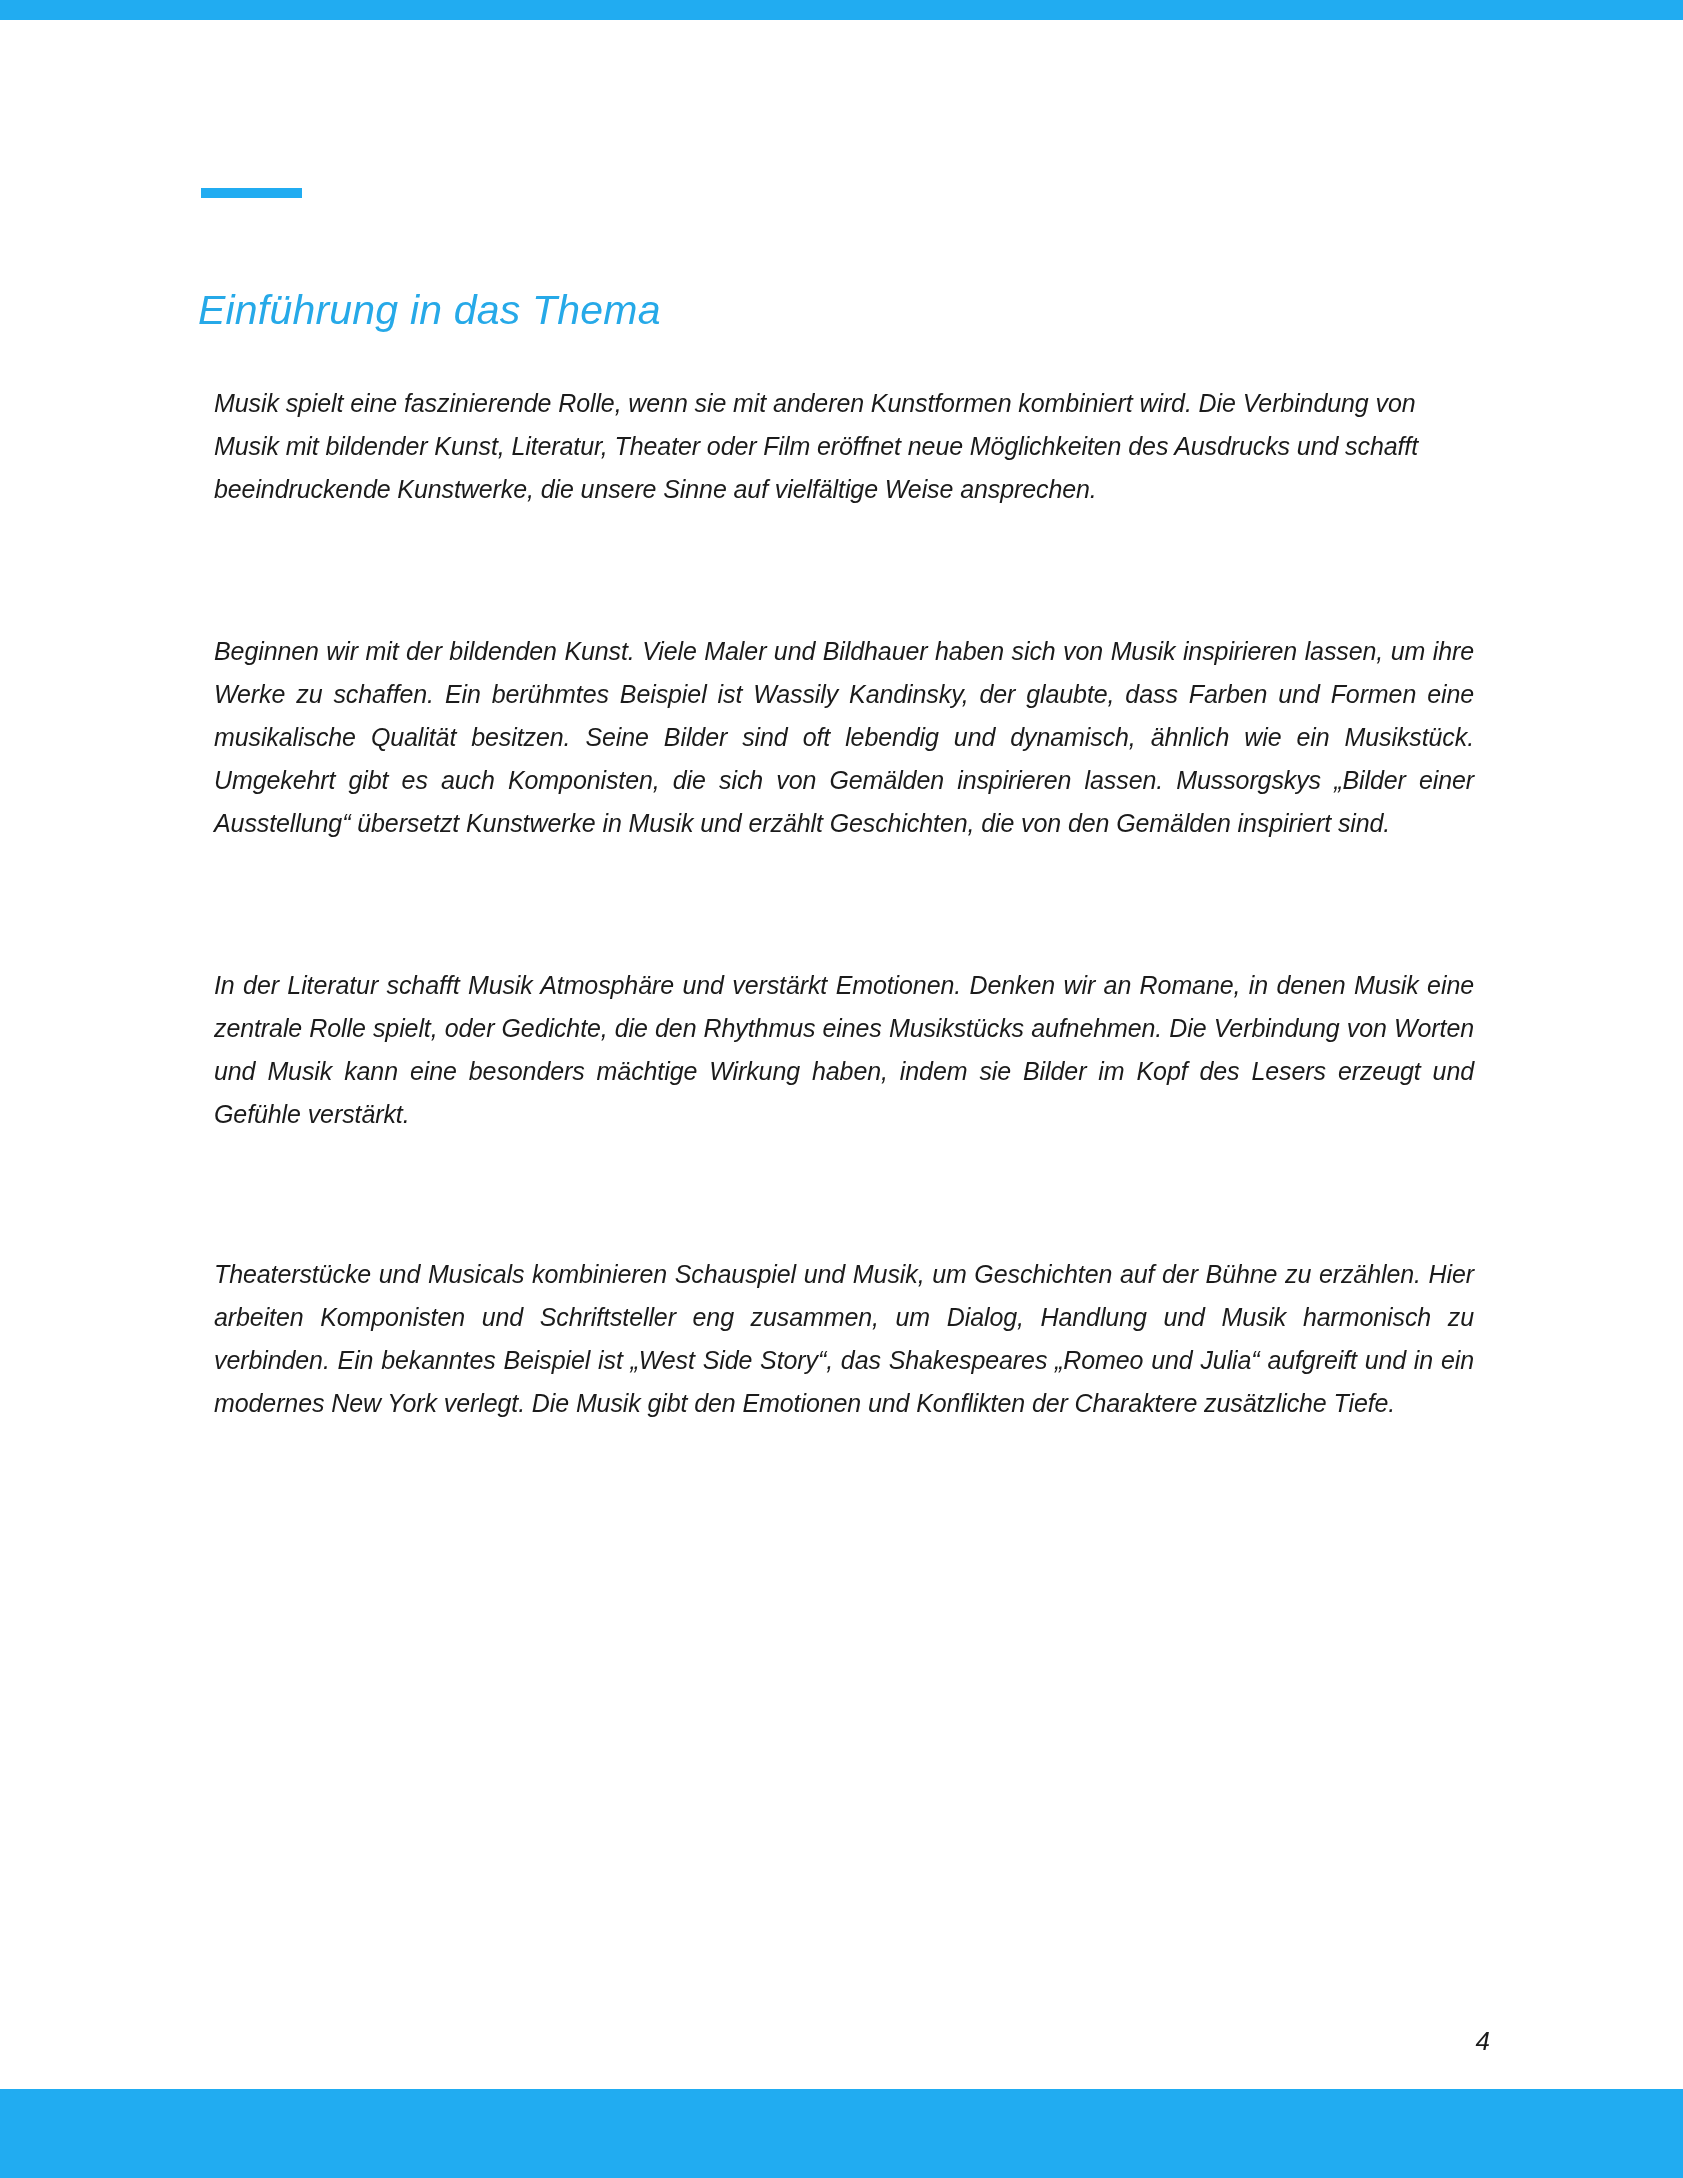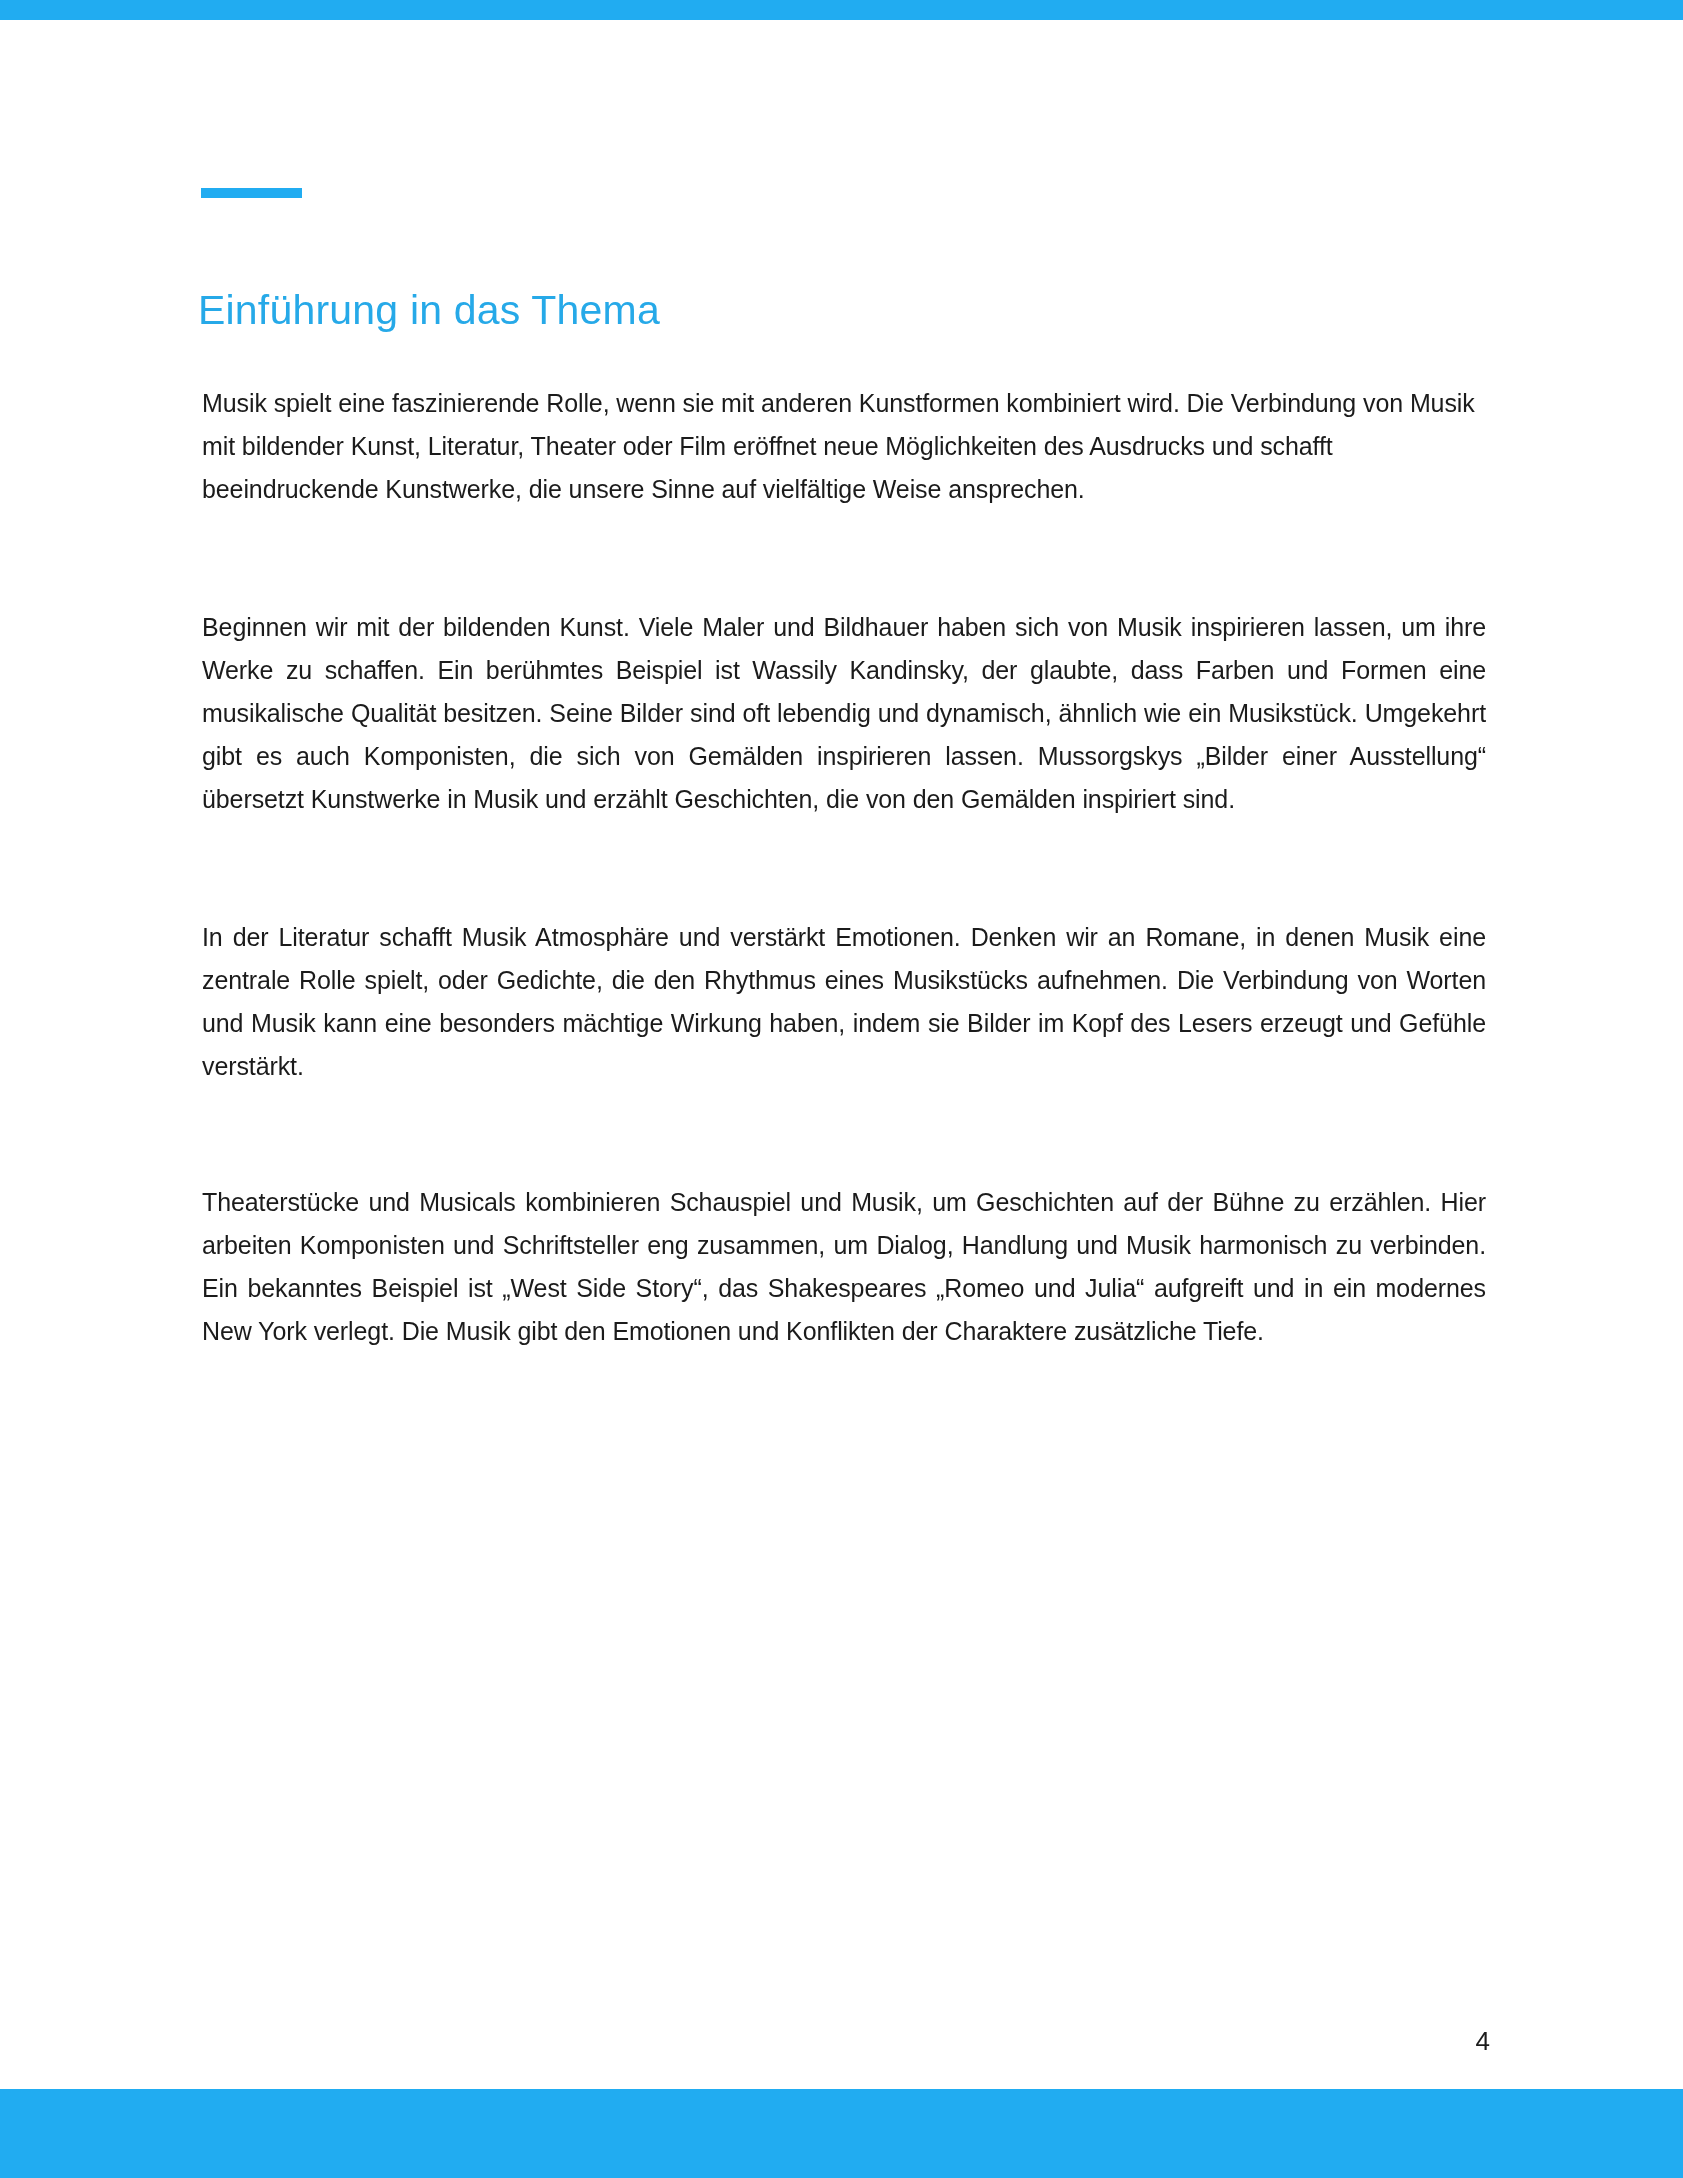--- a/index.html
+++ b/index.html
@@ -15,20 +15,21 @@
     -webkit-font-smoothing: antialiased;
     overflow: hidden;
   }
 
   .page {
     position: relative;
     width: 1683px;
     height: 2032px;
     background: #ffffff;
     box-sizing: border-box;
+    font-style: italic;
   }
 
   
   .top-bar {
     position: absolute;
     top: 0;
     left: 0;
     width: 1683px;
     height: 20px;
     background: #21acf1;
@@ -64,21 +65,21 @@
     margin: 0 0 48px 0;
     padding: 0;
     color: #26a9e8;
     font-size: 41px;
     font-weight: 400;
     letter-spacing: 0.2px;
     line-height: 1.15;
   }
 
   .body-text {
-    margin: 4px;
+    margin: 16px;
     padding: 0;
     color: #1b1b1b;
     font-size: 25px;
     line-height: 1.72;
     text-align: justify;
     text-justify: inter-word;
     letter-spacing: -0.1px;
   }
 
   .body-text.first {

